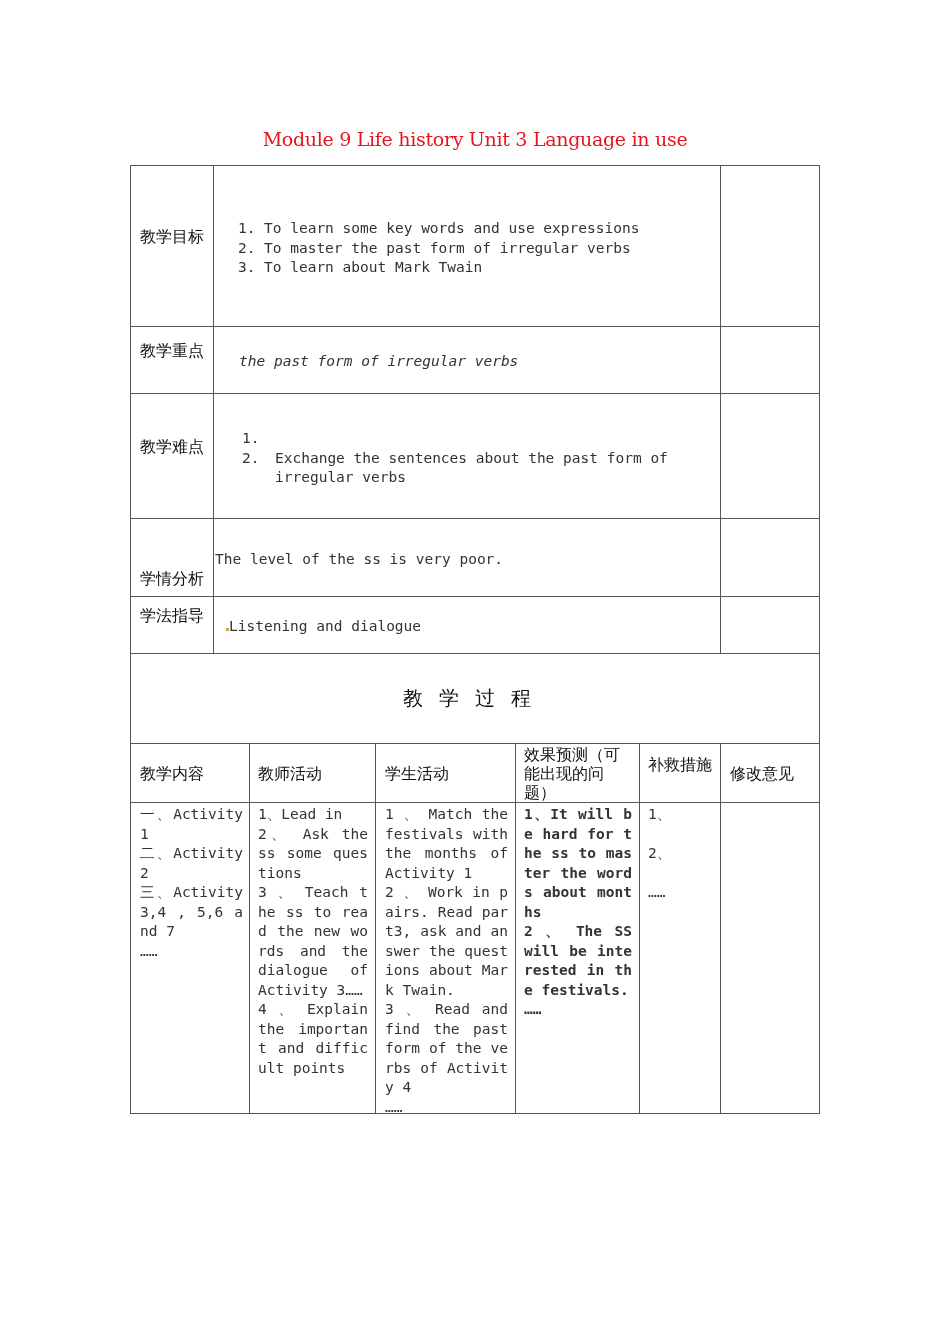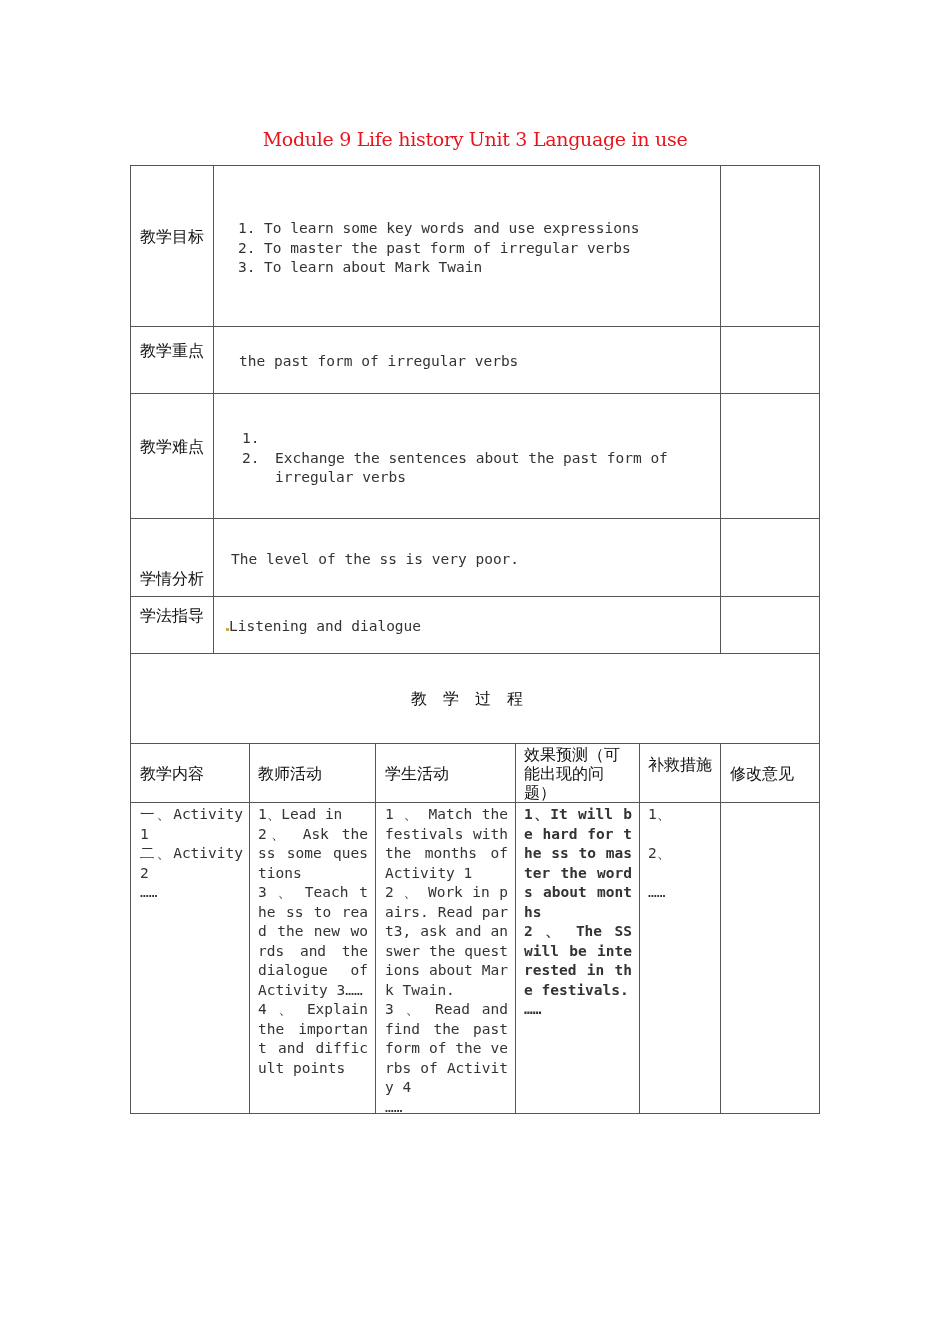--- a/index.html
+++ b/index.html
@@ -18,21 +18,21 @@
   .cn {
     font-family: "DejaVu Sans", "Liberation Sans", sans-serif;
     font-size: 16px; color: #111; text-align: center; line-height: 19px;
   }
   .cnh { font-family: "DejaVu Sans", "Liberation Sans", sans-serif; font-size: 16px; color: #111; line-height: 19px; }
   .list { margin: 0; padding: 0; list-style: none; }
   .list li { display: flex; }
   .list .num { flex: 0 0 auto; }
   .justify { text-align: justify; word-break: break-all; }
   .mark { display: inline-block; width: 3px; height: 3px; background: #c9a94a; vertical-align: baseline; }
-  .proc { font-family: "DejaVu Sans", "Liberation Sans", sans-serif; font-size: 16px; letter-spacing: 16px; color: #111; }
+  .proc { font-family: "DejaVu Sans", "Liberation Sans", sans-serif; font-size: 20px; letter-spacing: 16px; color: #111; }
 </style>
 </head>
 <body>
 
 <div class="title">Module 9 Life history Unit 3 Language in use</div>
 
 <div>
 
   <div class="border" style="left:130px;top:165px;width:690px;height:1px;"></div>
   <div class="border" style="left:130px;top:1113px;width:690px;height:1px;"></div>
@@ -68,55 +68,56 @@
           <span>To master the past form of irregular verbs</span>
         </li>
       <li>
           <span class="num" style="width:26px;">3.</span>
           <span>To learn about Mark Twain</span>
         </li>
     </ul>
   </div>
 
   <div class="cell cn" style="left:140px;top:341px;width:64px;">教学重点</div>
-  <div class="cell" style="left:239px;top:352px;width:470px;">the past form of irregular verbs</div>
+  <div class="cell" style="left:239px;top:352px;width:470px;font-style:italic;">the past form of irregular verbs</div>
 
   <div class="cell cn" style="left:140px;top:437px;width:64px;">教学难点</div>
   <div class="cell" style="left:242px;top:429px;width:470px;">
     <ul class="list">
       <li>
           <span class="num" style="width:33px;">1.</span>
         </li>
       <li>
           <span class="num" style="width:33px;">2.</span>
           <span>Exchange the sentences about  the past form of irregular verbs</span>
         </li>
     </ul>
   </div>
 
   <div class="cell cn" style="left:140px;top:539px;width:64px;margin-top:30px;">学情分析</div>
-  <div class="cell" style="left:231px;top:550px;width:480px;">The level of the ss is very poor.</div>
+  <div class="cell" style="left:215px;top:550px;width:480px;">The level of the ss is very poor.</div>
 
   <div class="cell cn" style="left:140px;top:606px;width:64px;">学法指导</div>
   <div class="cell" style="left:226px;top:617px;width:480px;"><span class="mark"></span><span>Listening and dialogue</span></div>
 
   <div class="cell" style="left:131px;top:689px;width:688px;text-align:center;">
     <span class="proc">教学过程</span>
   </div>
 
   <div class="cell cnh" style="left:140px;top:764px;width:105px;">教学内容</div>
   <div class="cell cnh" style="left:258px;top:764px;width:110px;">教师活动</div>
   <div class="cell cnh" style="left:385px;top:764px;width:125px;">学生活动</div>
   <div class="cell cnh" style="left:524px;top:745px;width:110px;">效果预测（可能出现的问题）</div>
   <div class="cell cnh" style="left:648px;top:755px;width:66px;">补救措施</div>
   <div class="cell cnh" style="left:730px;top:764px;width:85px;">修改意见</div>
 
   <div class="cell justify" style="left:140px;top:805px;width:103px;">
     <div>一、Activity 1</div>
     <div>二、Activity 2</div>
+    <div>三、Activity 3,4 , 5,6 and 7</div>
     <div>……</div>
   </div>
 
   <div class="cell justify" style="left:258px;top:805px;width:110px;">
     <div>1、Lead in</div>
     <div>2、 Ask the ss some questions</div>
     <div>3 、 Teach the ss to read the new words and the dialogue of Activity 3……</div>
     <div>4 、 Explain the important and difficult points</div>
   </div>
 

